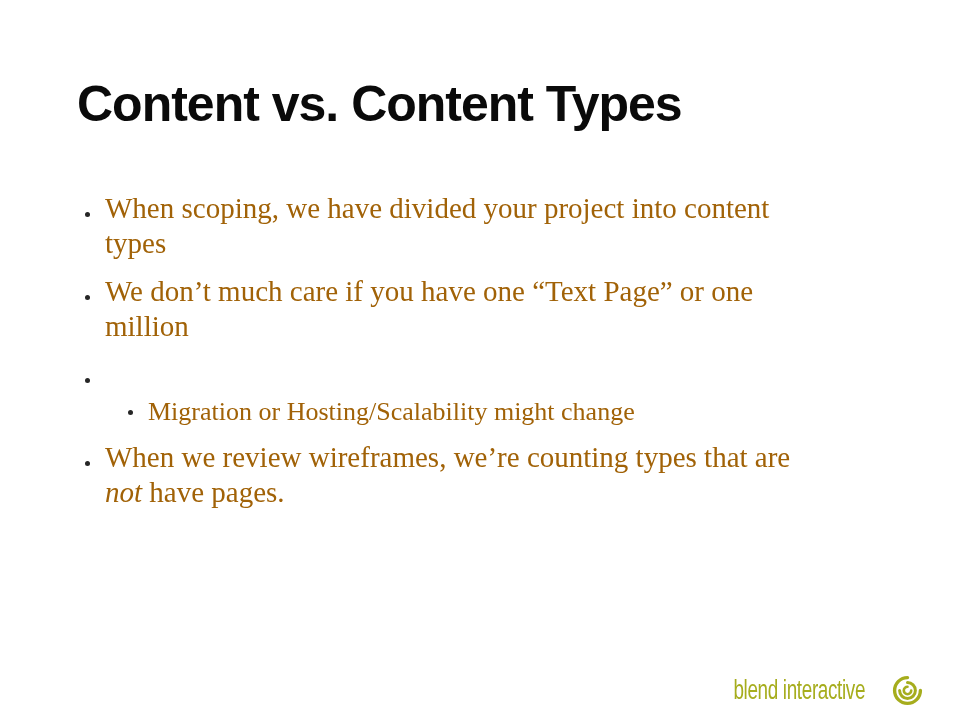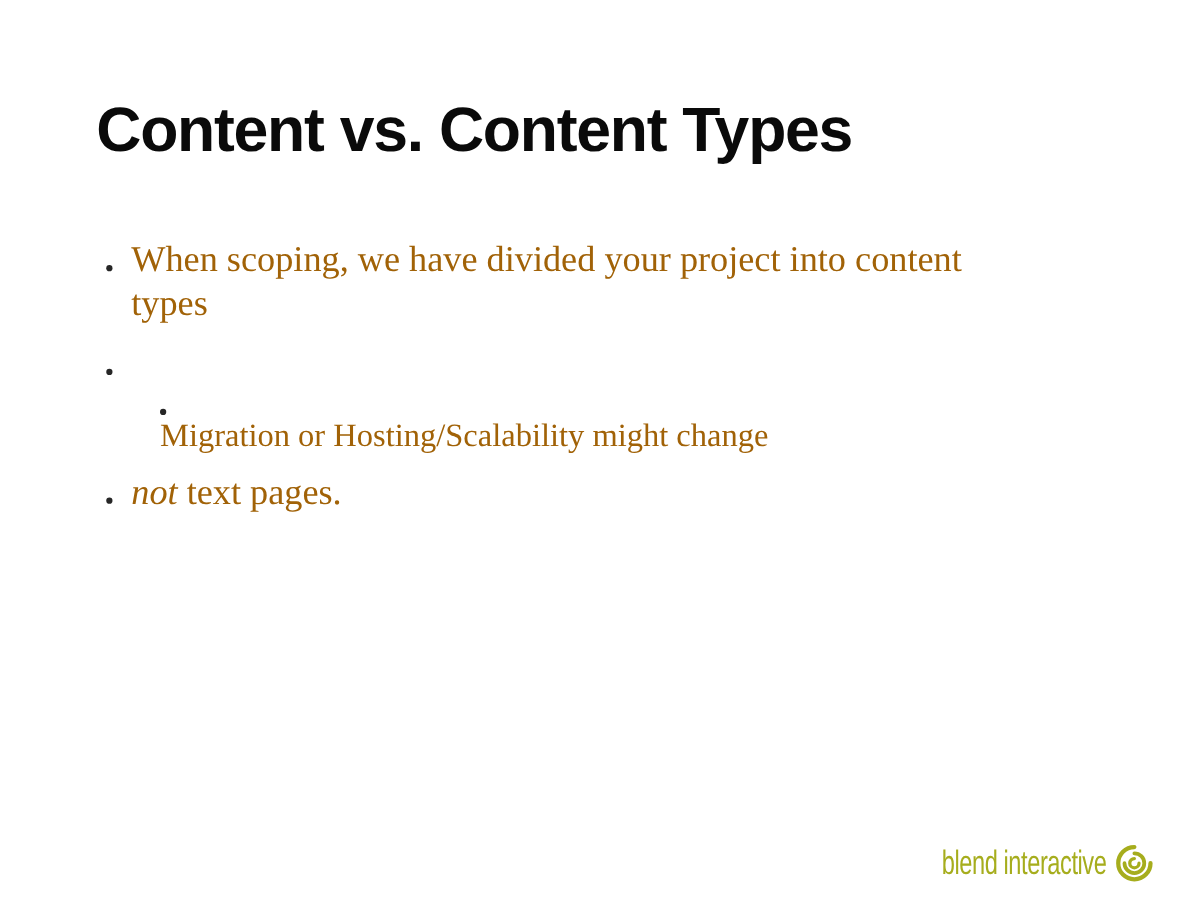--- a/index.html
+++ b/index.html
@@ -52,39 +52,39 @@
     background: #262626;
     margin-top: 21px;
   }
   .l1 .txt {
     font-size: 29px;
     line-height: 35px;
     white-space: pre-line;
   }
   .l2 {
     padding-left: 43px;
-    flex-direction: column;
   }
   .l2 .dot {
     margin-top: 14px;
   }
   .l2 .txt {
     font-size: 26px;
     line-height: 31px;
     white-space: pre-line;
   }
   .txt em {
     font-family: "Liberation Serif", serif;
   }
   .footer-logo {
     position: absolute;
     right: 37px;
     bottom: 14px;
     display: flex;
     align-items: center;
+    gap: 20px;
   }
   .logo-text {
     font-family: "Liberation Sans", sans-serif;
     font-weight: 400;
     font-size: 27px;
     letter-spacing: -0.5px;
     transform: scaleX(0.70);
     transform-origin: 100% 60%;
     margin-right: 7px;
     white-space: nowrap;
@@ -103,39 +103,47 @@
   <div class="bullets">
 
     <div class="li l1">
       <span class="dot-col">
           <span class="dot"></span>
         </span>
       <span class="txt">When scoping, we have divided your project into content
 types</span>
     </div>
 
+    <div class="li l1">
+      <span class="dot-col">
+          <span class="dot"></span>
+        </span>
+      <span class="txt">We don’t much care if you have one “Text Page” or one
+million</span>
+    </div>
 
     <div class="li l1">
       <span class="dot-col">
           <span class="dot"></span>
         </span>
     </div>
 
     <div class="li l2">
       <span class="dot-col">
           <span class="dot"></span>
         </span>
       <span class="txt">Migration or Hosting/Scalability might change</span>
     </div>
 
     <div class="li l1">
       <span class="dot-col">
           <span class="dot"></span>
         </span>
-      <span class="txt"><em>not</em><span> text pages.</span></span>
+      <span class="txt"><span>When we review wireframes, we’re counting types that are
+</span><em>not</em><span> have pages.</span></span>
     </div>
 
   </div>
 
   <div class="footer-logo" style="color: rgb(166, 173, 29);">
     <span class="logo-text">blend interactive</span>
     <svg class="swirl-icon" width="31" height="31" viewBox="0 0 31 31">
       <g fill="none" stroke="currentColor" stroke-linecap="round">
         <path d="M15.5 2.6 A12.9 12.9 0 1 0 28.4 15.5" stroke-width="3.4"></path>
         <path d="M15.5 7.6 A7.9 7.9 0 1 1 7.6 15.5" stroke-width="3"></path>

